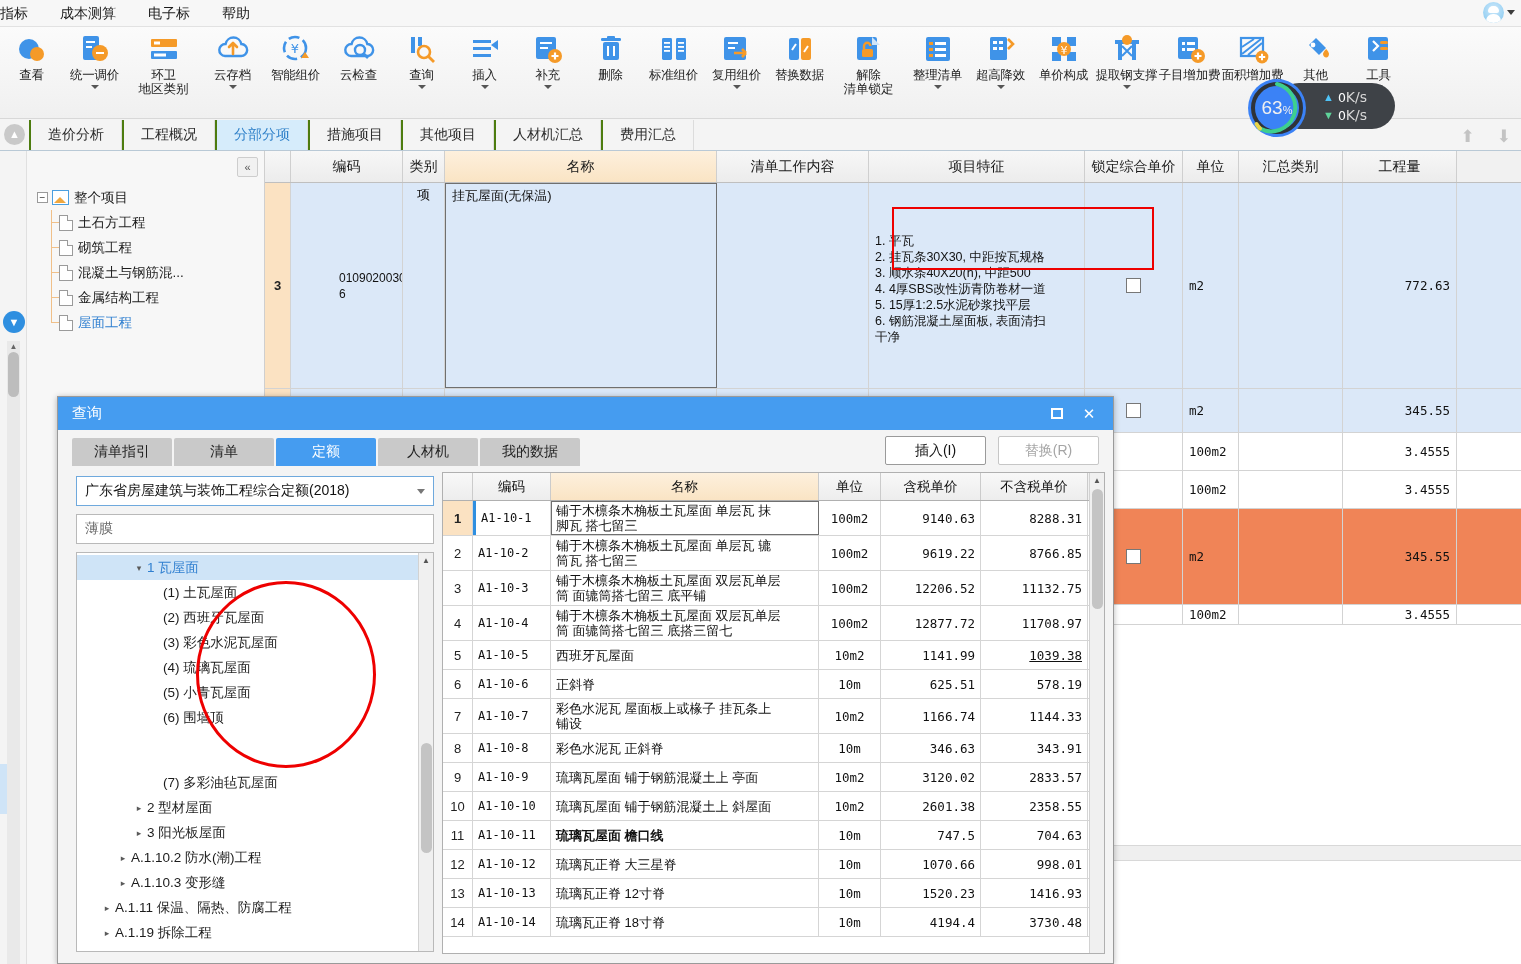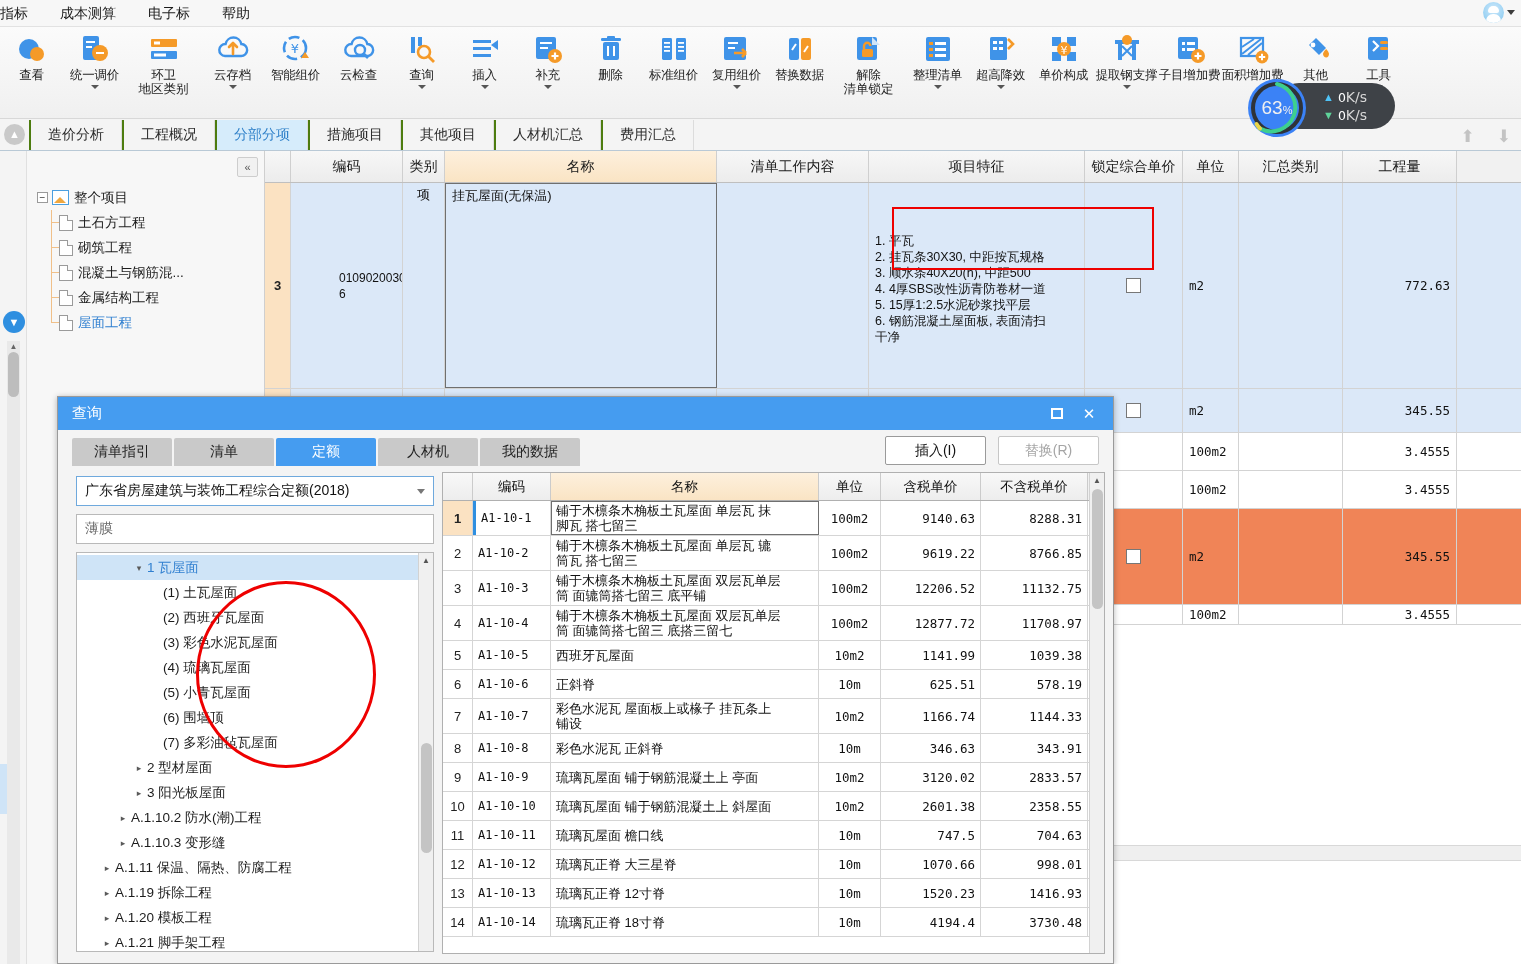--- a/index.html
+++ b/index.html
@@ -816,21 +816,21 @@
                 <span class="">(4) 琉璃瓦屋面</span>
               </div>
               <div class="dtrow" style="padding-left: 70px;">
                 <span class="tri"></span>
                 <span class="">(5) 小青瓦屋面</span>
               </div>
               <div class="dtrow" style="padding-left: 70px;">
                 <span class="tri"></span>
                 <span class="">(6) 围墙顶</span>
               </div>
-              <div class="dtrow" style="padding-left: 70px;">
+              <div class="dtrow" style="padding-left: 70px; margin-top: 40px;">
                 <span class="tri"></span>
                 <span class="">(7) 多彩油毡瓦屋面</span>
               </div>
               <div class="dtrow" style="padding-left: 54px;">
                 <span class="tri">▸</span>
                 <span class="">2 型材屋面</span>
               </div>
               <div class="dtrow" style="padding-left: 54px;">
                 <span class="tri">▸</span>
                 <span class="">3 阳光板屋面</span>
@@ -912,21 +912,21 @@
                 <div class="dtc unit" style="width: 62px; flex: 0 0 auto;">100m2</div>
                 <div class="dtc num" style="width: 100px; flex: 0 0 auto;">12877.72</div>
                 <div class="dtc num" style="width: 107px; flex: 0 0 auto;">11708.97</div>
               </div>
               <div class="dtrowR" style="height: 29px;">
                 <div class="dtc idx" style="width: 30px; flex: 0 0 auto;">5</div>
                 <div class="dtc code" style="width: 78px; flex: 0 0 auto; border-left: none;">A1-10-5</div>
                 <div class="dtc nm" style="width: 268px; flex: 0 0 auto; white-space: pre-line; align-items: center;">西班牙瓦屋面</div>
                 <div class="dtc unit" style="width: 62px; flex: 0 0 auto;">10m2</div>
                 <div class="dtc num" style="width: 100px; flex: 0 0 auto;">1141.99</div>
-                <div class="dtc num" style="width: 107px; flex: 0 0 auto;">1039.38</div>
+                <div class="dtc num" style="width: 107px; flex: 0 0 auto; text-decoration: underline;">1039.38</div>
               </div>
               <div class="dtrowR" style="height: 29px;">
                 <div class="dtc idx" style="width: 30px; flex: 0 0 auto;">6</div>
                 <div class="dtc code" style="width: 78px; flex: 0 0 auto; border-left: none;">A1-10-6</div>
                 <div class="dtc nm" style="width: 268px; flex: 0 0 auto; white-space: pre-line; align-items: center;">正斜脊</div>
                 <div class="dtc unit" style="width: 62px; flex: 0 0 auto;">10m</div>
                 <div class="dtc num" style="width: 100px; flex: 0 0 auto;">625.51</div>
                 <div class="dtc num" style="width: 107px; flex: 0 0 auto;">578.19</div>
               </div>
               <div class="dtrowR" style="height: 35px;">
@@ -958,21 +958,21 @@
                 <div class="dtc idx" style="width: 30px; flex: 0 0 auto;">10</div>
                 <div class="dtc code" style="width: 78px; flex: 0 0 auto; border-left: none;">A1-10-10</div>
                 <div class="dtc nm" style="width: 268px; flex: 0 0 auto; white-space: pre-line; align-items: center;">琉璃瓦屋面 铺于钢筋混凝土上 斜屋面</div>
                 <div class="dtc unit" style="width: 62px; flex: 0 0 auto;">10m2</div>
                 <div class="dtc num" style="width: 100px; flex: 0 0 auto;">2601.38</div>
                 <div class="dtc num" style="width: 107px; flex: 0 0 auto;">2358.55</div>
               </div>
               <div class="dtrowR" style="height: 29px;">
                 <div class="dtc idx" style="width: 30px; flex: 0 0 auto;">11</div>
                 <div class="dtc code" style="width: 78px; flex: 0 0 auto; border-left: none;">A1-10-11</div>
-                <div class="dtc nm" style="width: 268px; flex: 0 0 auto; white-space: pre-line; align-items: center;">琉璃瓦屋面 檐口线</div>
+                <div class="dtc nm" style="width: 268px; flex: 0 0 auto; white-space: pre-line; align-items: center; font-weight: bold;">琉璃瓦屋面 檐口线</div>
                 <div class="dtc unit" style="width: 62px; flex: 0 0 auto;">10m</div>
                 <div class="dtc num" style="width: 100px; flex: 0 0 auto;">747.5</div>
                 <div class="dtc num" style="width: 107px; flex: 0 0 auto;">704.63</div>
               </div>
               <div class="dtrowR" style="height: 29px;">
                 <div class="dtc idx" style="width: 30px; flex: 0 0 auto;">12</div>
                 <div class="dtc code" style="width: 78px; flex: 0 0 auto; border-left: none;">A1-10-12</div>
                 <div class="dtc nm" style="width: 268px; flex: 0 0 auto; white-space: pre-line; align-items: center;">琉璃瓦正脊 大三星脊</div>
                 <div class="dtc unit" style="width: 62px; flex: 0 0 auto;">10m</div>
                 <div class="dtc num" style="width: 100px; flex: 0 0 auto;">1070.66</div>

